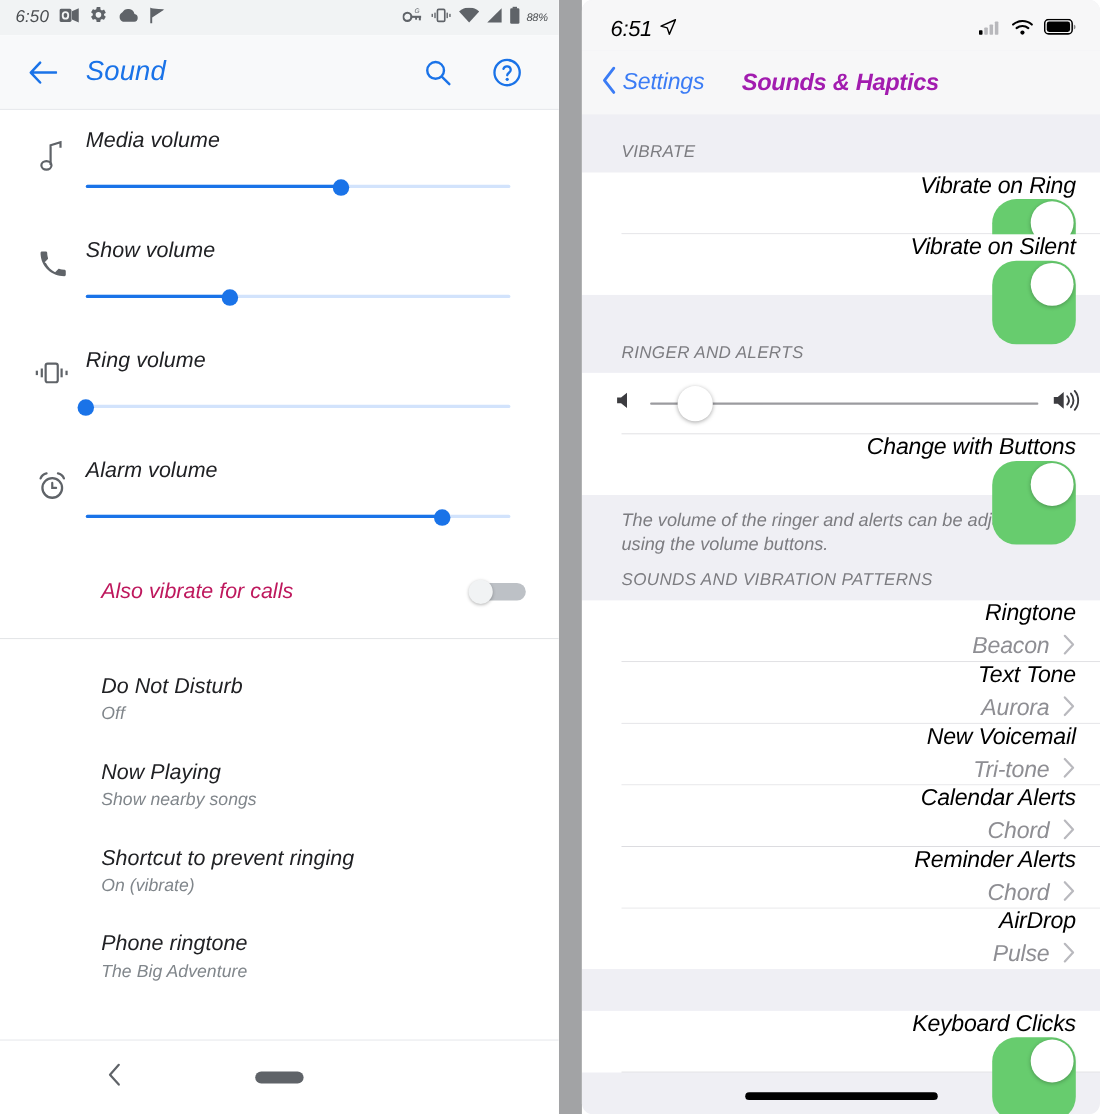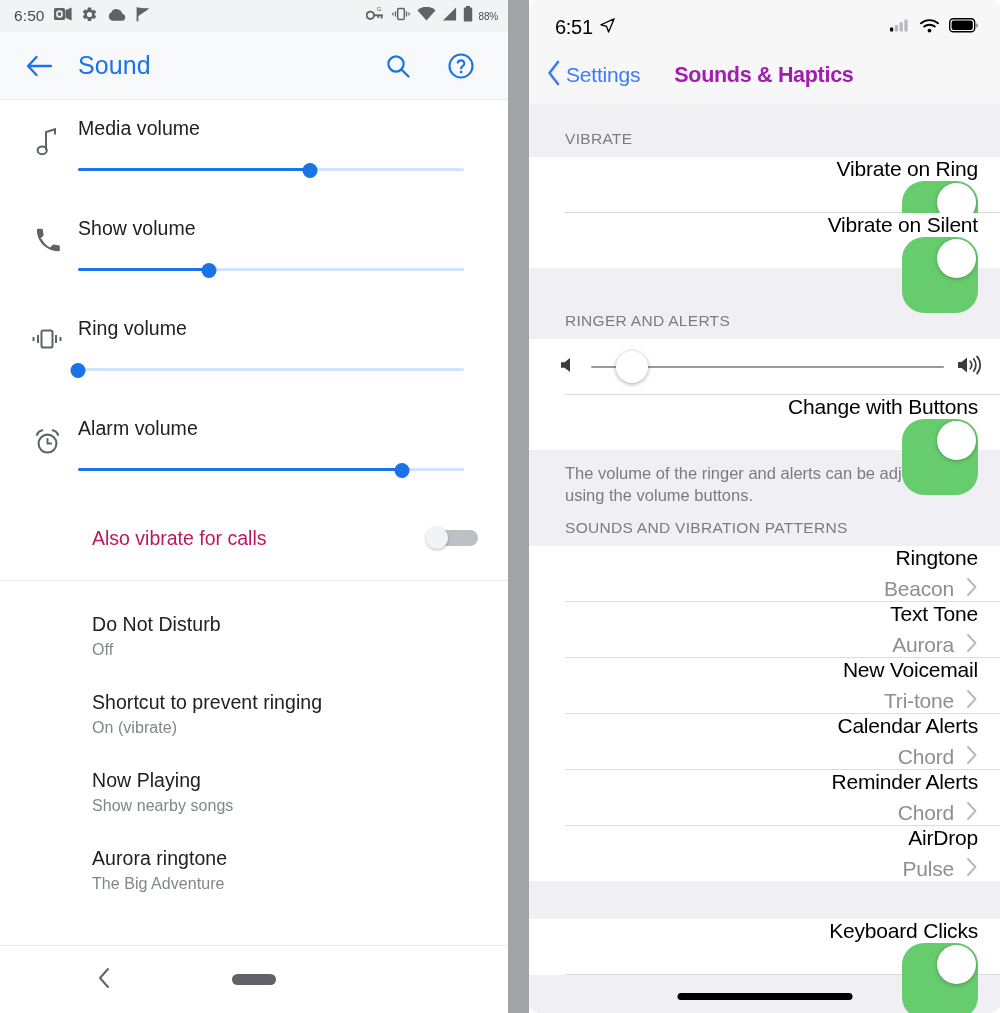--- a/index.html
+++ b/index.html
@@ -2,21 +2,21 @@
 <html><head>
 <meta charset="utf-8">
 <style>
   * { box-sizing: border-box; margin: 0; padding: 0; }
   html, body {
     width: 1000px; height: 1013px;
     font-family: "Liberation Sans", sans-serif;
     background: #ffffff;
     overflow: hidden;
   }
-  #root { position: relative; width: 1000px; height: 773px; display: flex; }
+  #root { position: relative; width: 1000px; height: 773px; display: flex; font-style: italic; }
 
   
   .android {
     position: relative;
     width: 508px; height: 1013px;
     background: #ffffff;
     overflow: hidden;
   }
   .a-statusbar {
     height: 32px; background: #f1f3f4;
@@ -364,29 +364,29 @@
     </div>
 
     <div class="a-divider"></div>
 
     <div class="a-list">
       <div class="a-list-item">
         <div class="a-item-title">Do Not Disturb</div>
         <div class="a-item-sub">Off</div>
       </div>
       <div class="a-list-item">
+        <div class="a-item-title">Now Playing</div>
+        <div class="a-item-sub">Show nearby songs</div>
+      </div>
+      <div class="a-list-item">
         <div class="a-item-title">Shortcut to prevent ringing</div>
         <div class="a-item-sub">On (vibrate)</div>
       </div>
       <div class="a-list-item">
-        <div class="a-item-title">Now Playing</div>
-        <div class="a-item-sub">Show nearby songs</div>
-      </div>
-      <div class="a-list-item">
-        <div class="a-item-title">Aurora ringtone</div>
+        <div class="a-item-title">Phone ringtone</div>
         <div class="a-item-sub">The Big Adventure</div>
       </div>
     </div>
 
     <div class="a-navbar">
       <span class="a-nav-back">
         <svg width="17" height="22" viewBox="0 0 17 22">
             <path d="M12 2 L4 11 L12 20" fill="none" stroke="#5f6368" stroke-width="2" stroke-linecap="round" stroke-linejoin="round"></path>
           </svg>
       </span>

